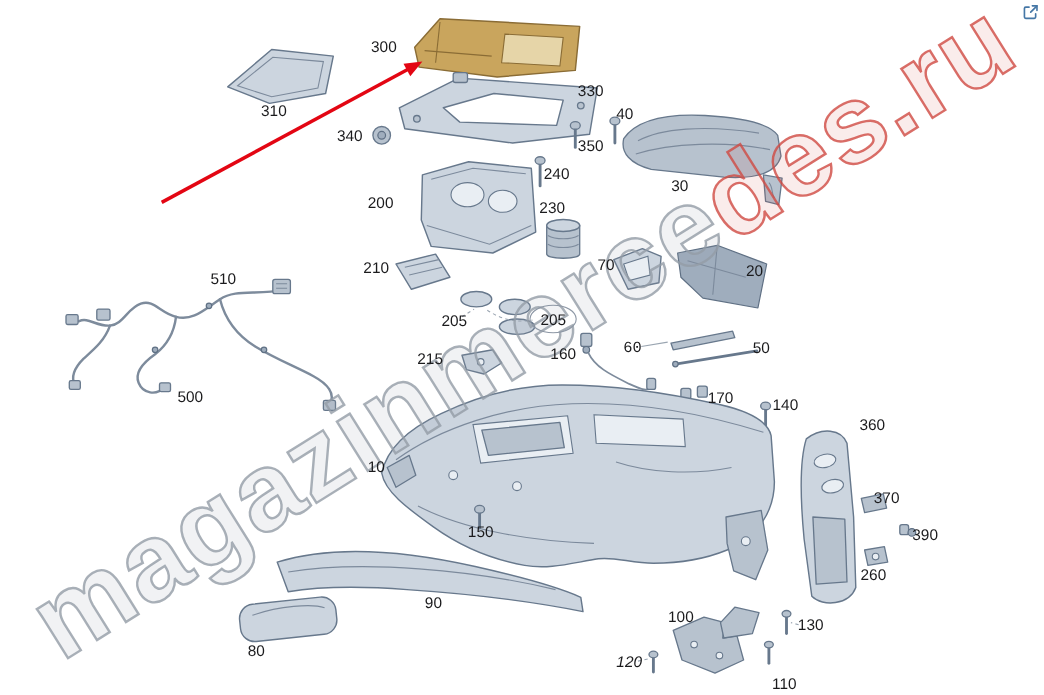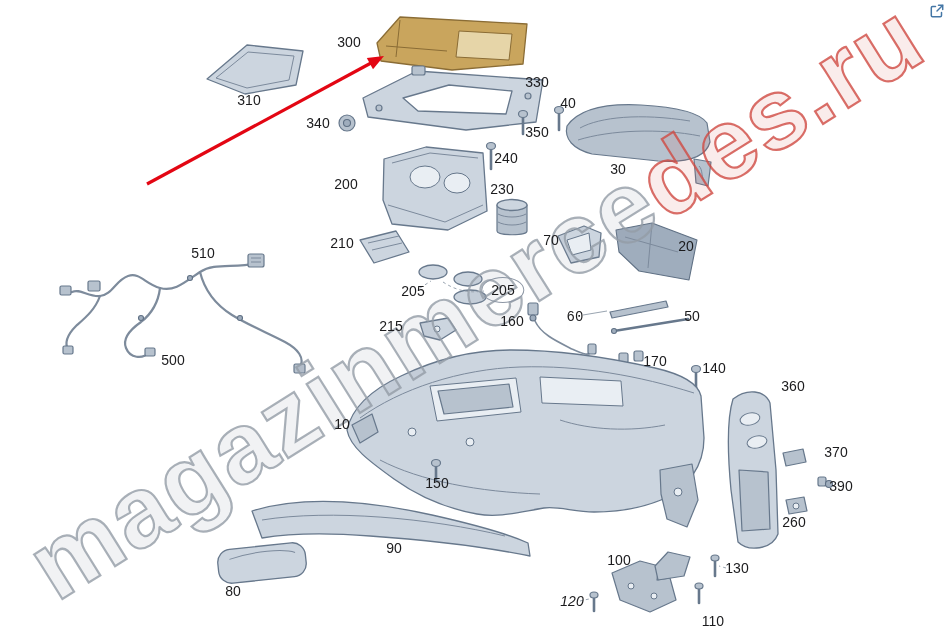--- a/index.html
+++ b/index.html
@@ -338,21 +338,21 @@
       <div class="part-label circled" style="left: 503px; top: 290px;">205</div>
       <div class="part-label" style="left: 512px; top: 321px;">160</div>
       <div class="part-label" style="left: 575px; top: 317px; font-family: Liberation Mono, monospace;">60</div>
       <div class="part-label" style="left: 692px; top: 316px;">50</div>
       <div class="part-label" style="left: 391px; top: 326px;">215</div>
       <div class="part-label" style="left: 173px; top: 360px;">500</div>
       <div class="part-label" style="left: 655px; top: 361px;">170</div>
       <div class="part-label" style="left: 714px; top: 368px;">140</div>
       <div class="part-label" style="left: 342px; top: 424px;">10</div>
       <div class="part-label" style="left: 793px; top: 386px;">360</div>
-      <div class="part-label" style="left: 836px; top: 452px;">370</div>
+      <div class="part-label" style="left: 806px; top: 452px;">370</div>
       <div class="part-label" style="left: 841px; top: 486px;">390</div>
       <div class="part-label" style="left: 437px; top: 483px;">150</div>
       <div class="part-label" style="left: 794px; top: 522px;">260</div>
       <div class="part-label" style="left: 394px; top: 548px;">90</div>
       <div class="part-label" style="left: 619px; top: 560px;">100</div>
       <div class="part-label" style="left: 737px; top: 568px;">130</div>
       <div class="part-label" style="left: 233px; top: 591px;">80</div>
       <div class="part-label" style="left: 713px; top: 593px; margin-top: 28px;">110</div>
       <div class="part-label" style="left: 572px; top: 601px; font-style: italic;">120</div>
     </div>

